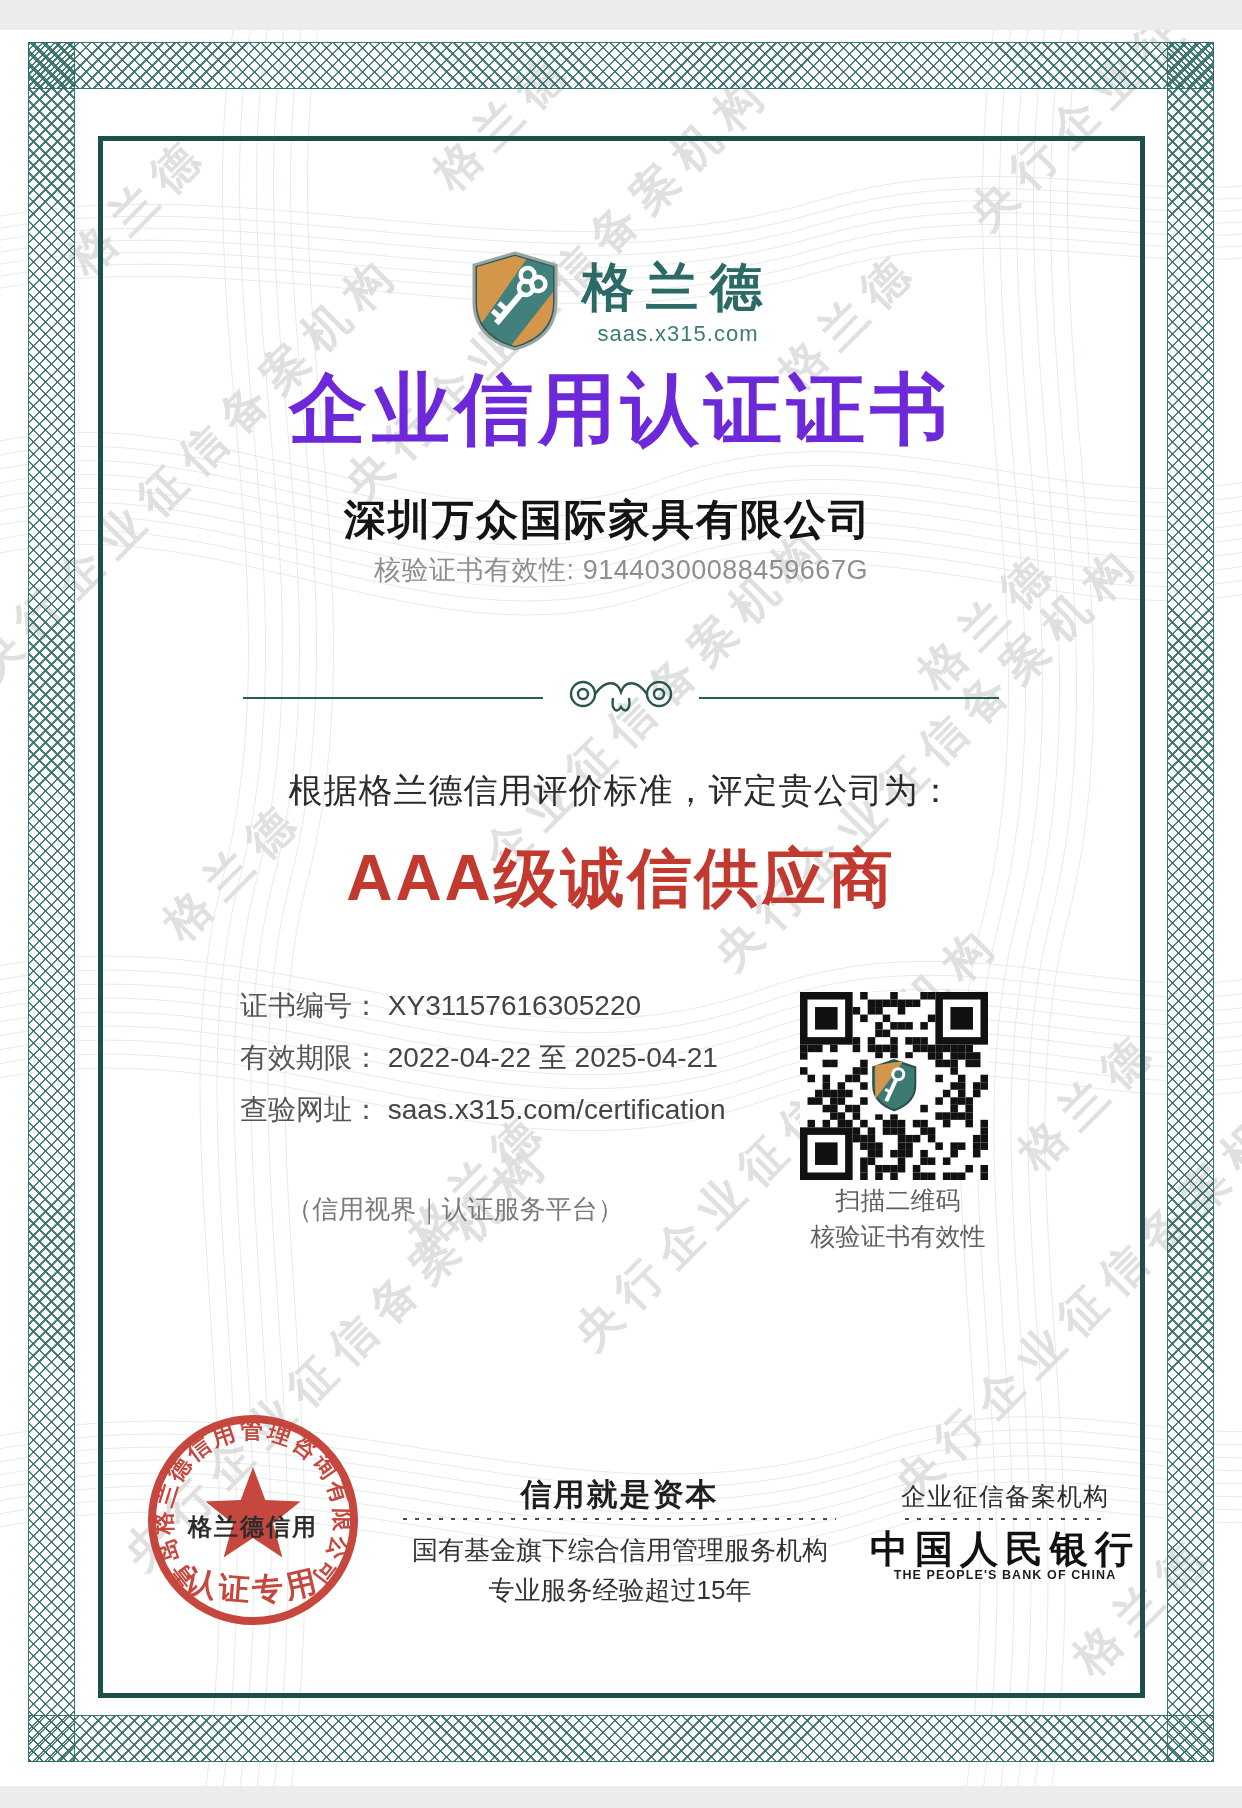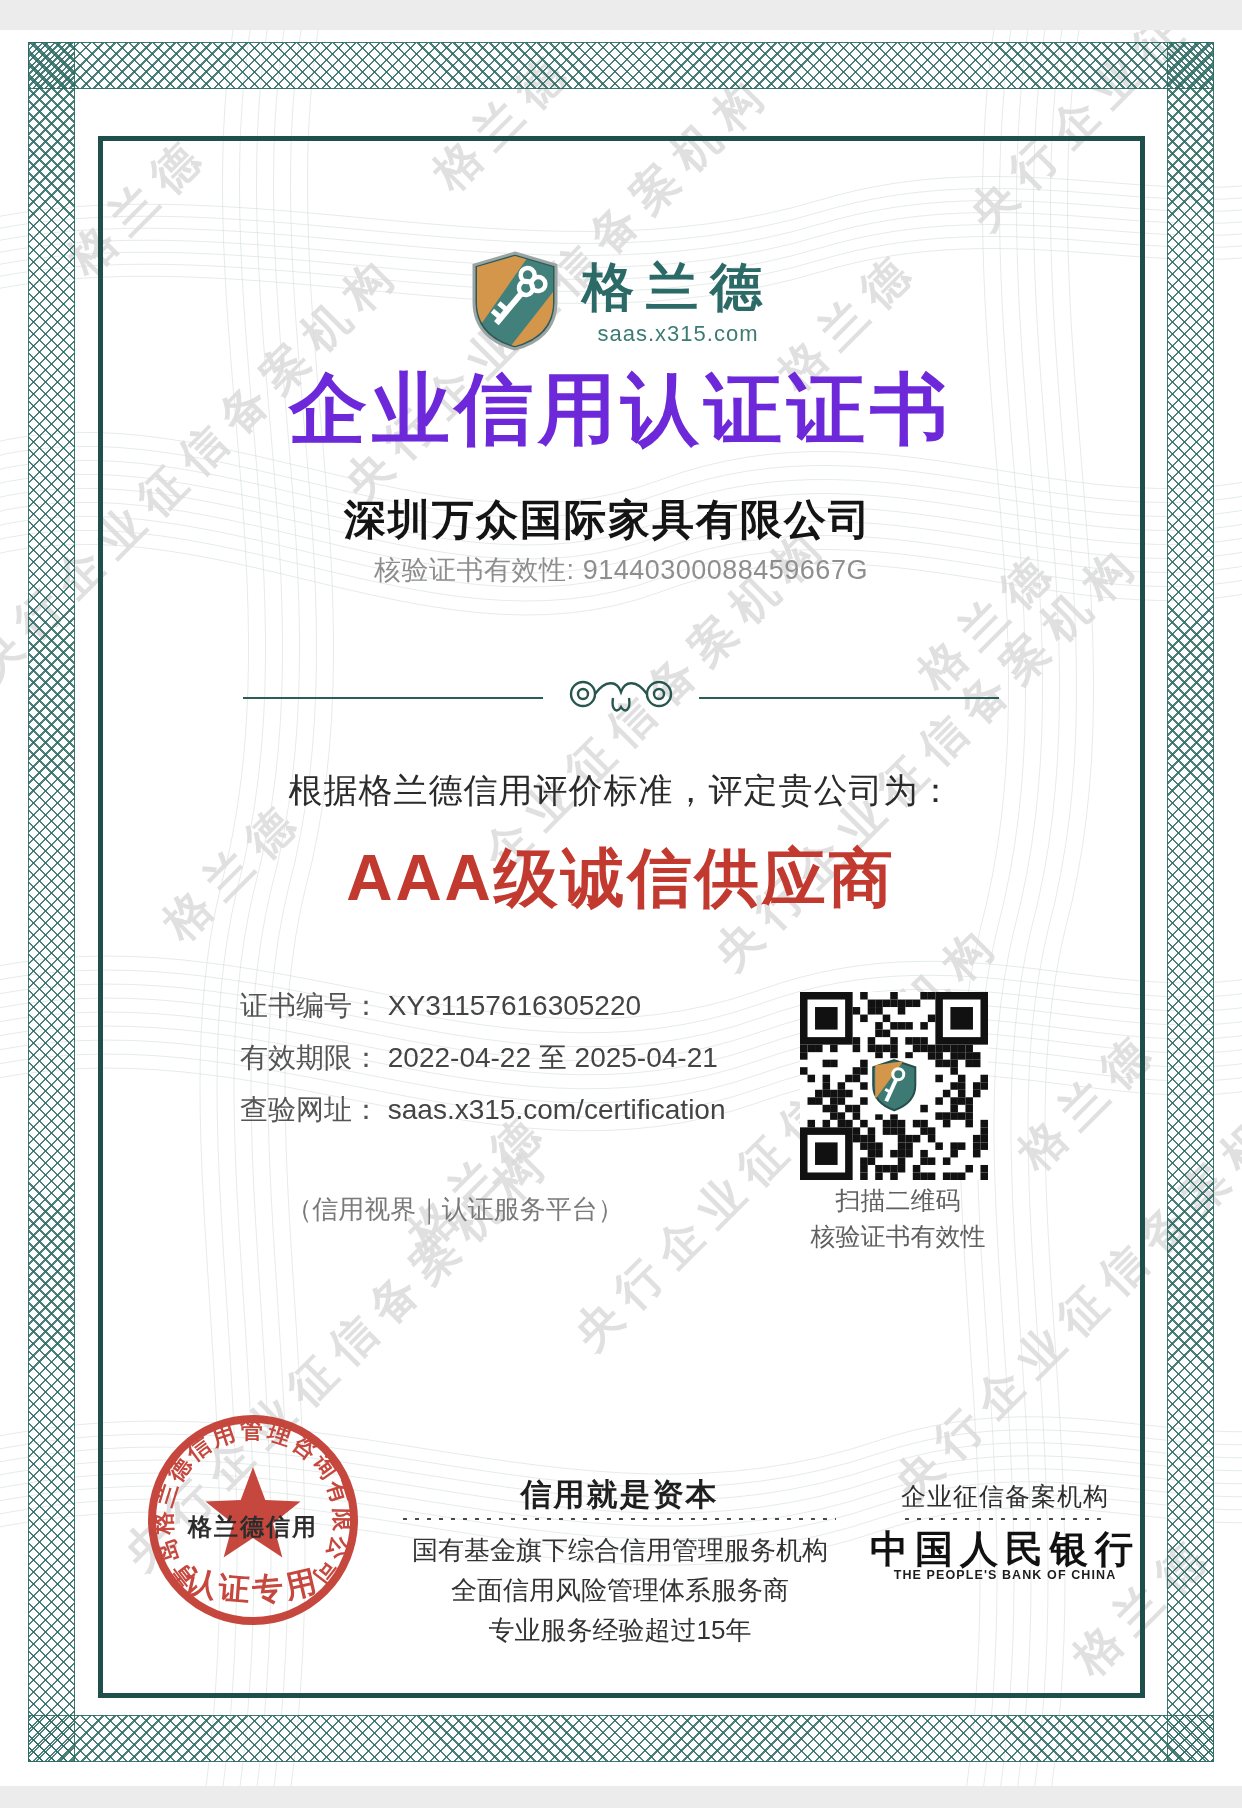--- a/index.html
+++ b/index.html
@@ -497,21 +497,20 @@
       <text font-size="31" font-weight="800" fill="#c23a2f" letter-spacing="4">
         <textPath href="#seal-bottom-arc" startOffset="50%" text-anchor="middle">认证专用</textPath>
       </text>
     </svg>
   </div>
 
   <div class="slogan">信用就是资本</div>
   <div class="dash-line dash-center"></div>
   <div class="org-lines">
     <div>国有基金旗下综合信用管理服务机构</div>
-    <div>全面信用风险管理体系服务商</div>
     <div>专业服务经验超过15年</div>
   </div>
 
   <div class="filing-label">企业征信备案机构</div>
   <div class="dash-line dash-right"></div>
   <div class="bank-name">中国人民银行</div>
   <div class="bank-en">THE PEOPLE'S BANK OF CHINA</div>
 
 </div>
 

